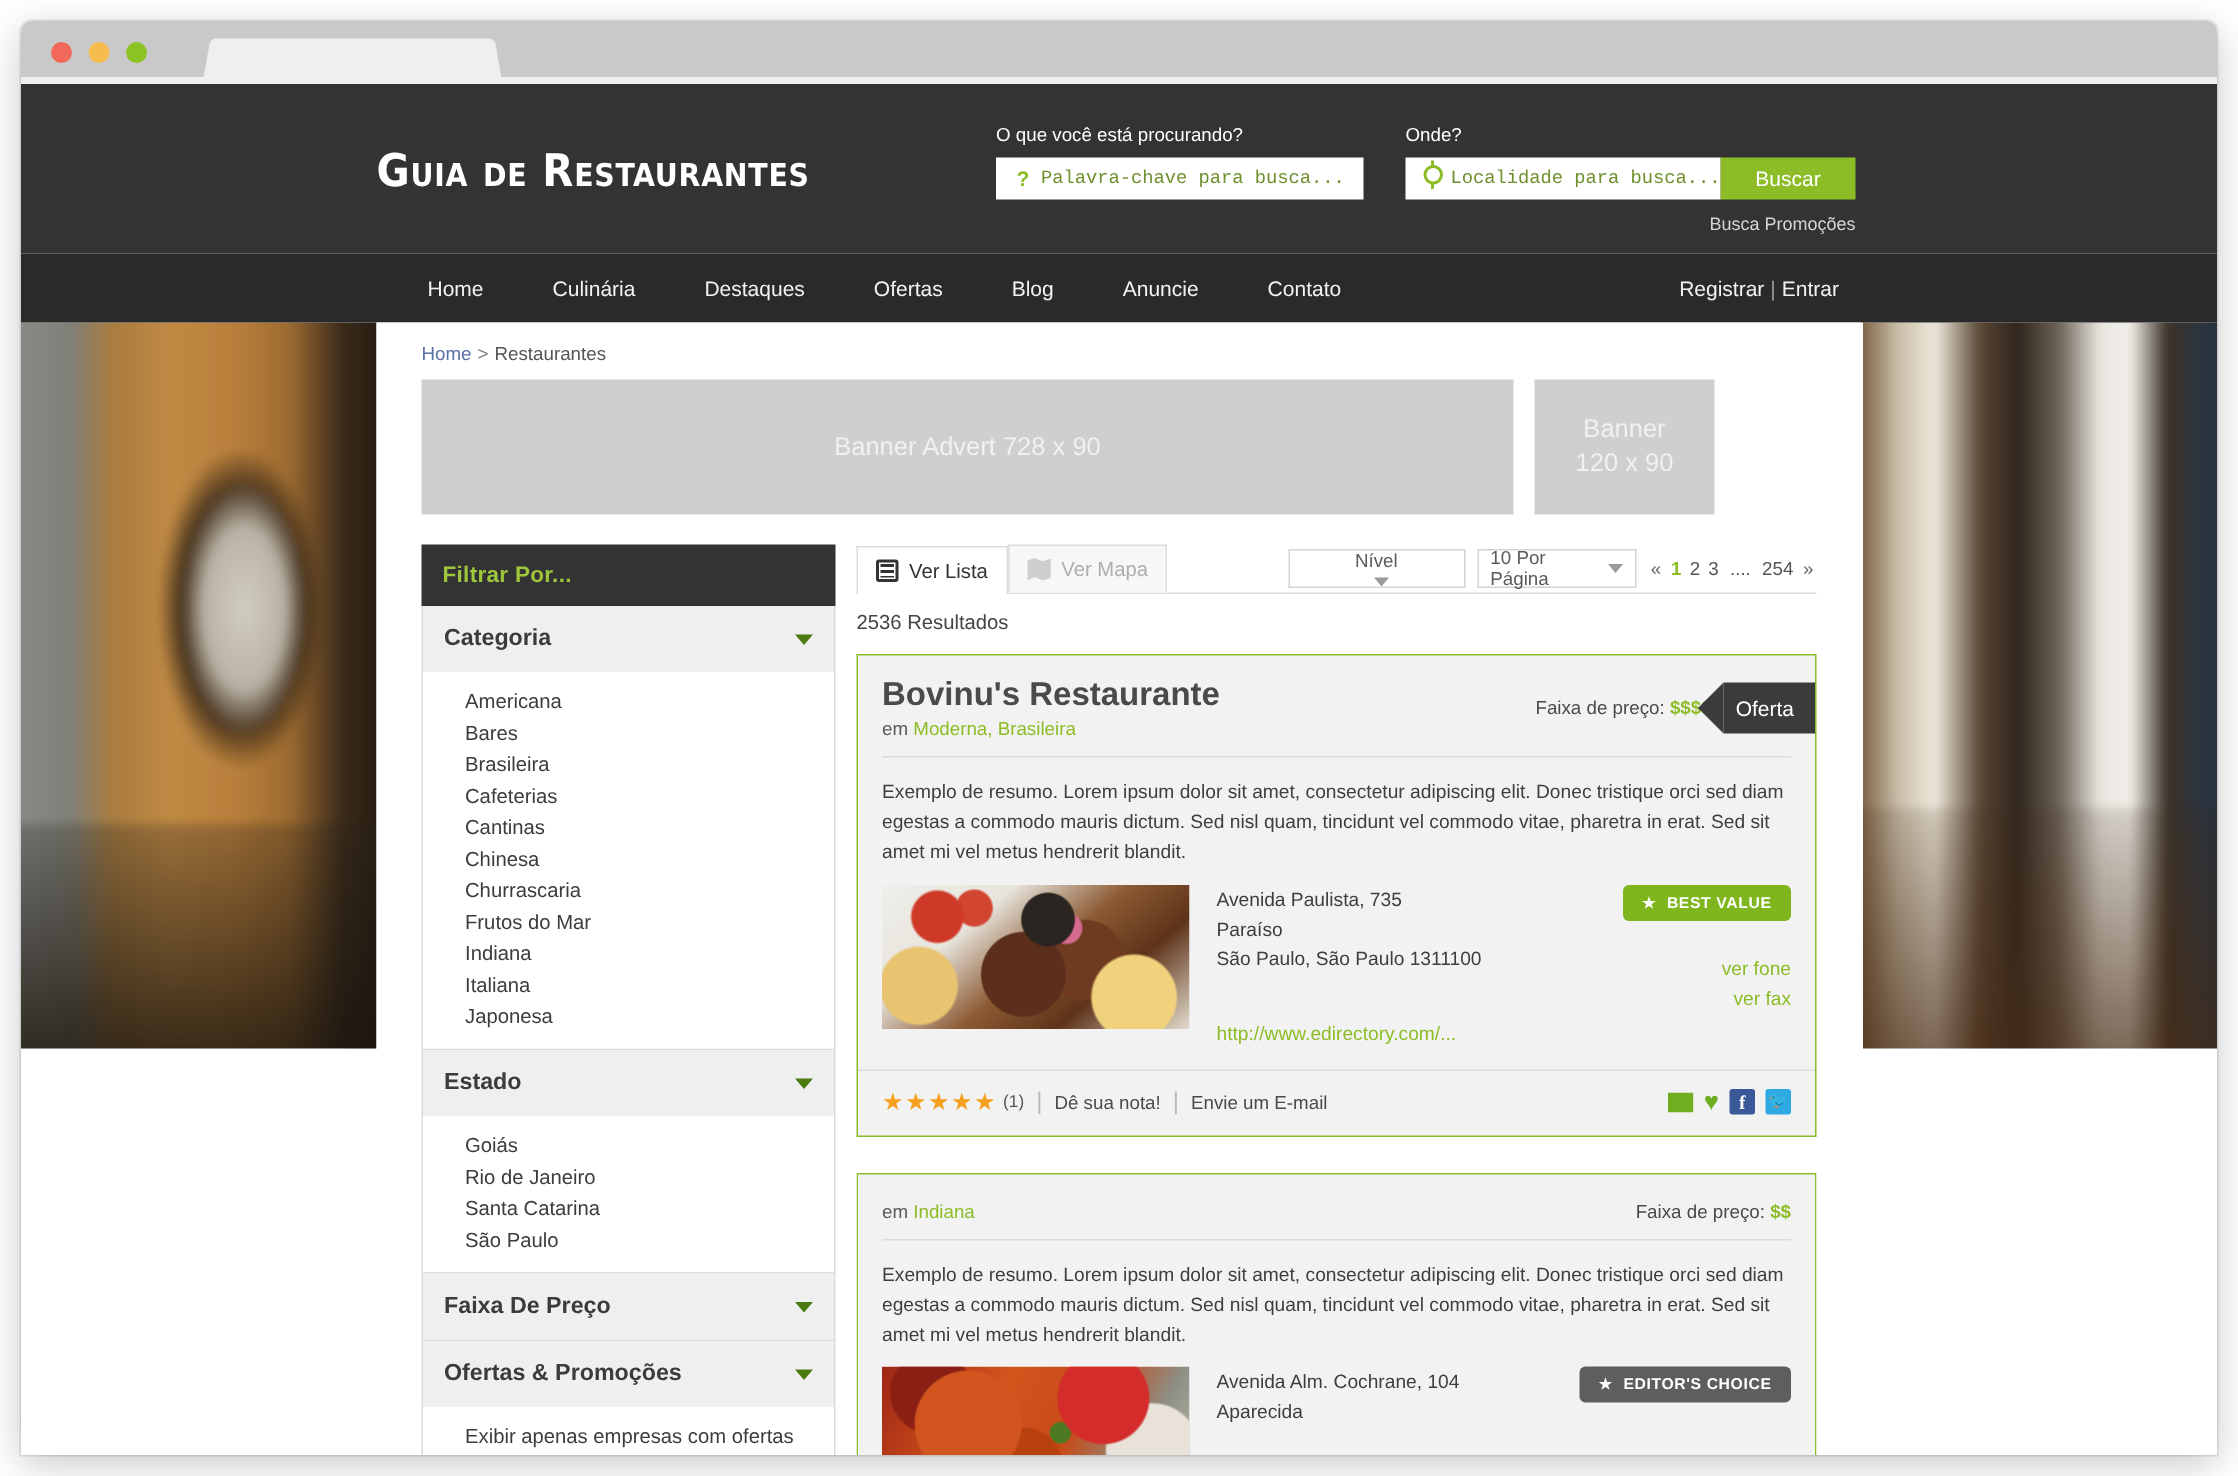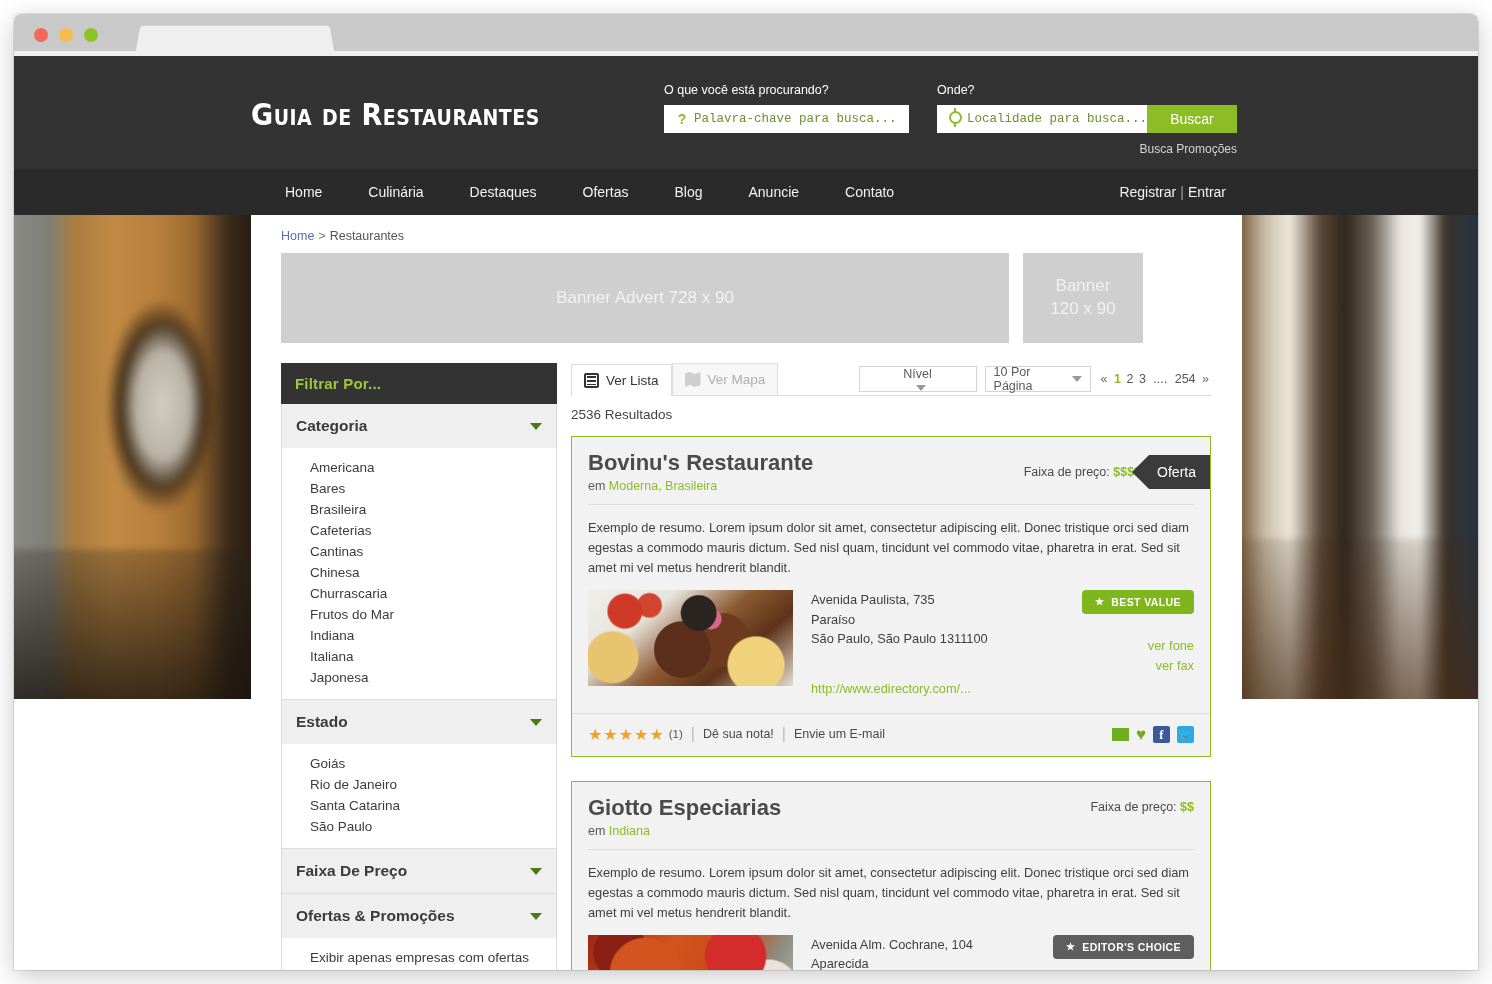--- a/index.html
+++ b/index.html
@@ -525,21 +525,20 @@
                 <span class="s-heart">♥</span>
                 <span class="s-ico s-fb">f</span>
                 <span class="s-ico s-tw">🐦</span>
               </span>
             </div>
           </div>
 
           <div id="card2-clip">
             <div class="card">
               <div class="card-head">
-                <div class="card-title">Giotto Especiarias</div>
                 <div class="card-sub">
                   <span>em </span><span class="cat">Indiana</span>
                 </div>
                 <div class="price-wrap" style="right:16px;">
                   <span class="price-label" style="padding-right:0;margin-left:24px;">
                     <span>Faixa de preço:</span>
                     <span class="dollars">$$</span>
                   </span>
                 </div>
               </div>

